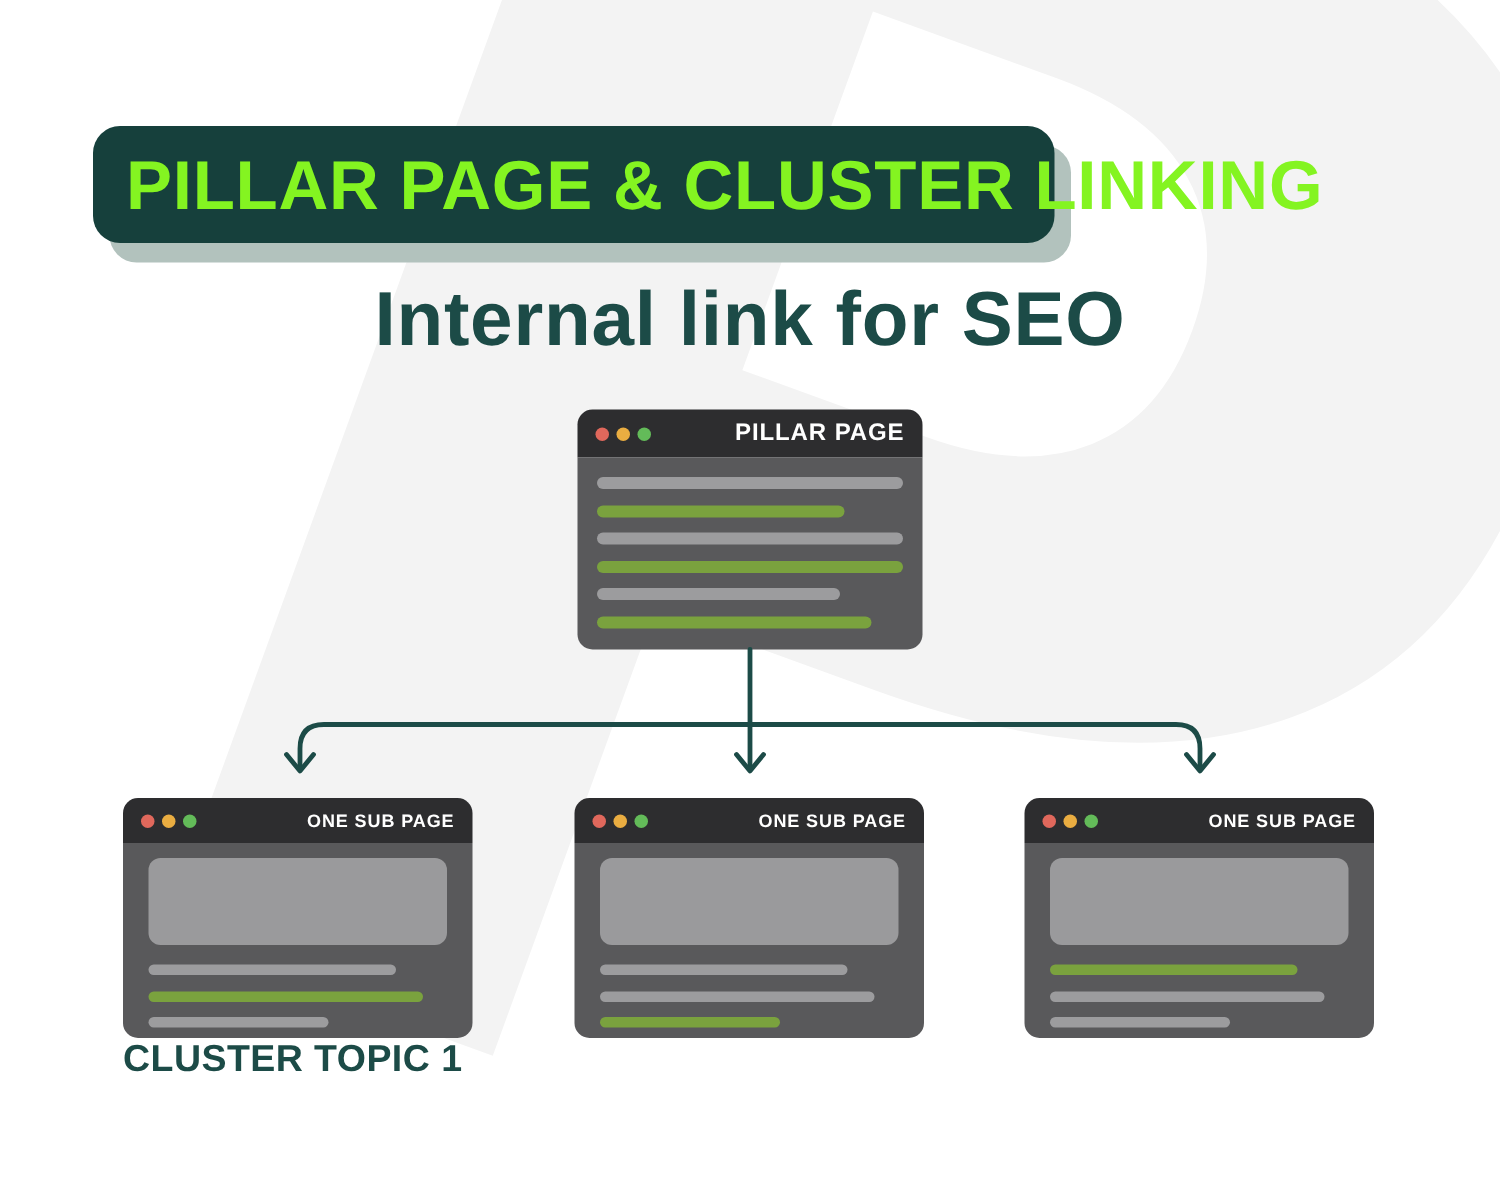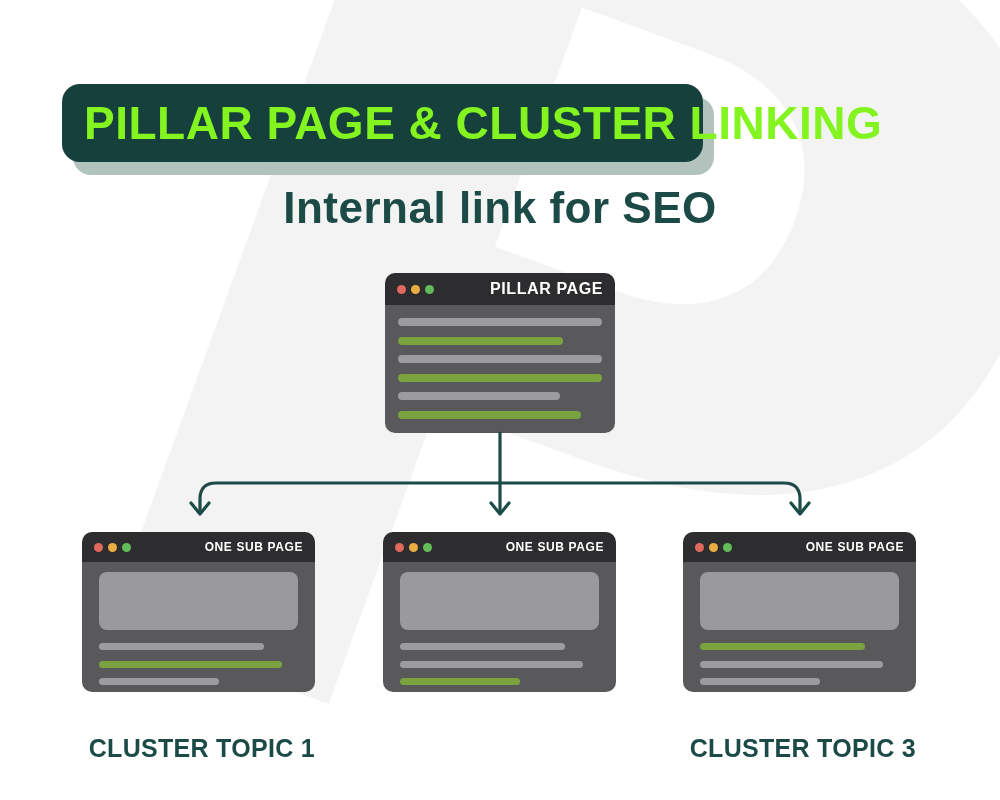--- a/index.html
+++ b/index.html
@@ -31,21 +31,21 @@
     display:flex;align-items:center;
     padding-left:22px;box-sizing:border-box;margin-top:24px;
   }
   .banner-title{
     color:var(--lime,#84f421);
     font-size:46px;font-weight:800;letter-spacing:.5px;white-space:nowrap;
   }
   .subtitle{
     position:absolute;left:0;top:183px;width:1000px;text-align:center;
     color:var(--teal-text,#1c4b47);
-    font-size:44px;font-weight:600;letter-spacing:.5px;
+    font-size:51px;font-weight:600;letter-spacing:.5px;
   }
   
   .window{position:absolute;border-radius:10px;}
   .titlebar{
     background:var(--window-titlebar,#2d2d2f);
     border-radius:10px 10px 0 0;
     display:flex;align-items:center;justify-content:space-between;
     padding:0 12px;box-sizing:border-box;gap:48px;
   }
   .dots{display:flex;align-items:center;gap:5px;}
@@ -72,21 +72,21 @@
   .sub .wbody{height:130px;padding:10px 17px 0;}
   .img-ph{
     width:199px;height:58px;border-radius:8px;flex:0 0 auto;
     background:var(--placeholder-gray,#9a9a9c);
   }
   .sub .line{height:7px;border-radius:3.5px;}
   .sub .line.l1{margin-top:13px;}
   .sub .line.l2,.sub .line.l3{margin-top:10.5px;}
   
   .caption{
-    position:absolute;top:734px;width:233px;text-align:right;
+    position:absolute;top:692px;width:233px;text-align:left;
     color:var(--teal-text,#1c4b47);
     font-size:25px;font-weight:800;letter-spacing:.3px;white-space:nowrap;
   }
   
   .arrows{position:absolute;left:0;top:0;pointer-events:none;color:var(--teal-text,#1c4b47);}
 </style>
 </head>
 <body>
 
 <div class="canvas">
@@ -173,15 +173,14 @@
     </div>
     <div class="wbody">
       <div class="img-ph"></div>
       <span class="line l1" style="width: 165px; background-color: rgb(122, 162, 62);"></span>
       <span class="line l2" style="width: 183px; background-color: rgb(156, 156, 158);"></span>
       <span class="line l3" style="width: 120px; background-color: rgb(156, 156, 158);"></span>
     </div>
   </div>
 
   <div class="caption" style="left:82px">CLUSTER TOPIC 1</div>
-  <div class="caption" style="left:683px">CLUSTER TOPIC 3</div>
 
 </div>
 
 </body></html>

